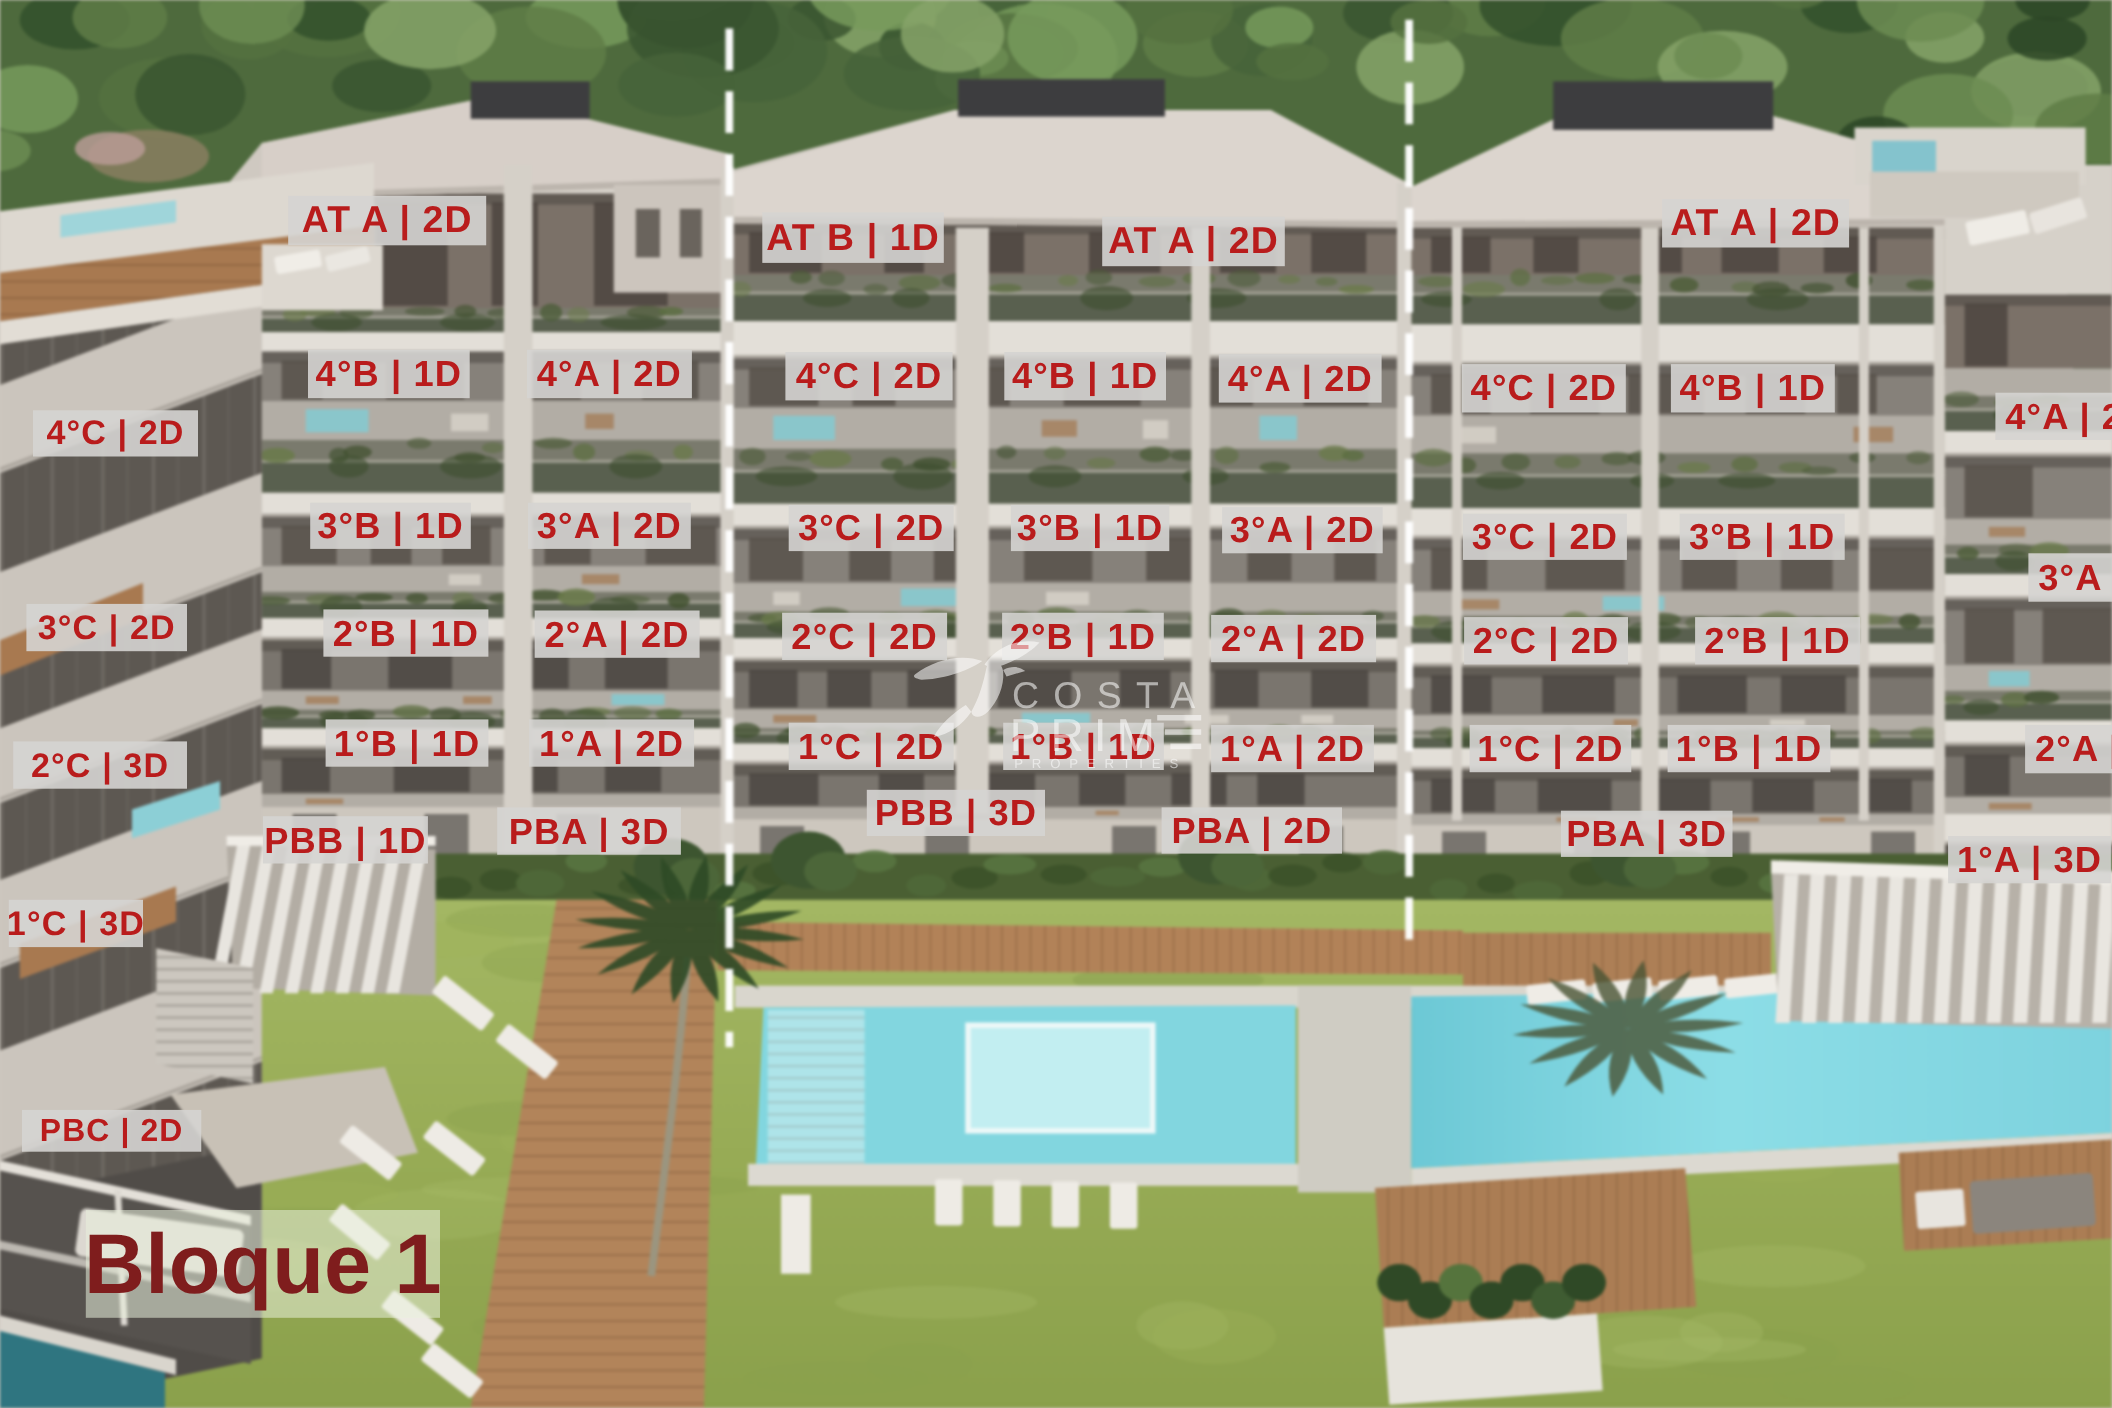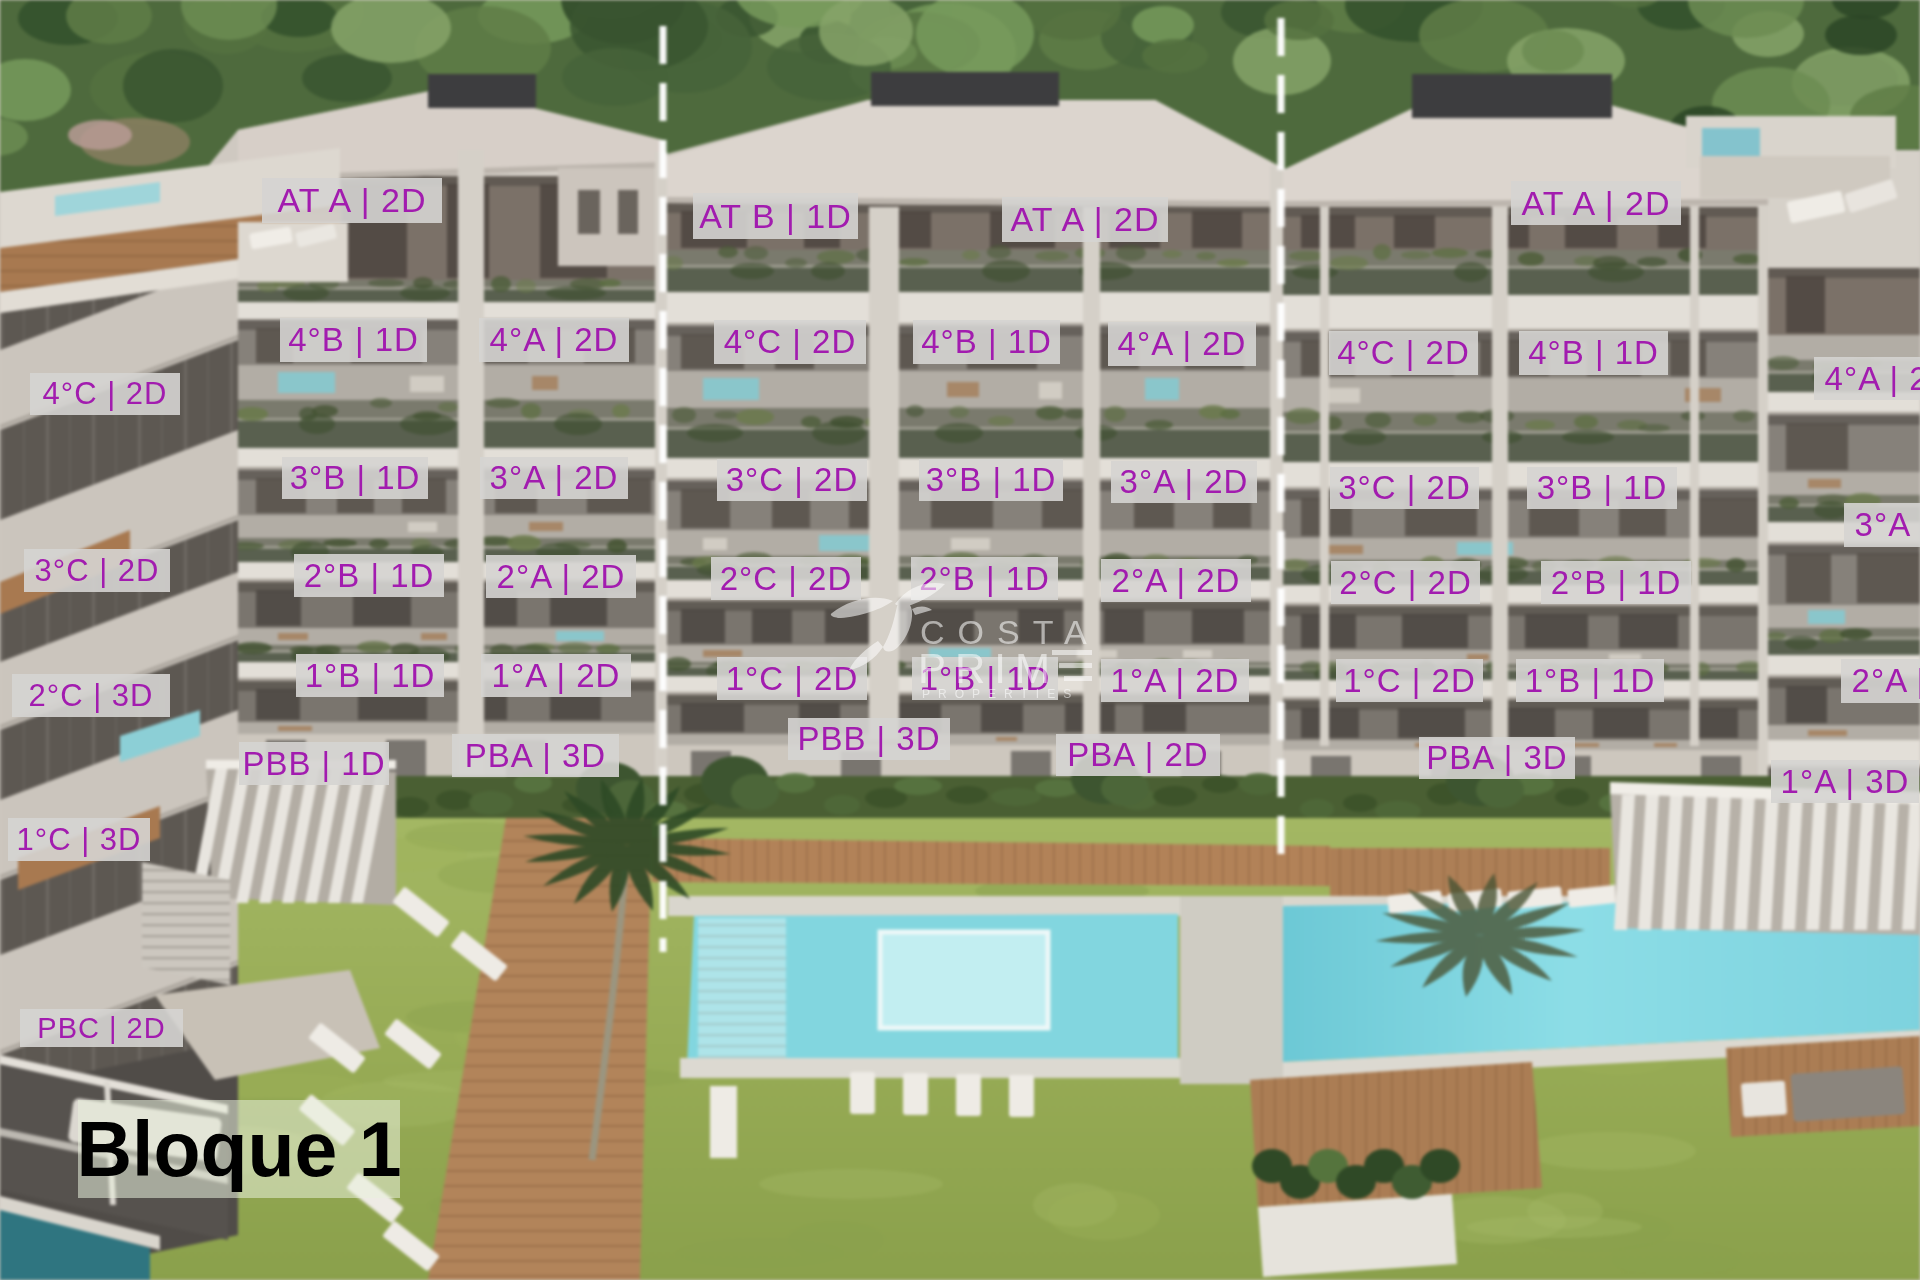--- a/index.html
+++ b/index.html
@@ -1,17 +1,17 @@
 <!DOCTYPE html>
 <html><head><meta charset="utf-8">
 <style>
 html,body{margin:0;padding:0}
 #stage{position:relative;width:1920px;height:1280px;overflow:hidden;font-family:"Liberation Sans",sans-serif;background:#cfc9c1}
-.lb{position:absolute;display:flex;align-items:center;justify-content:center;background:rgba(213,212,209,0.90);color:#a21caf;font-weight:normal;white-space:nowrap;letter-spacing:1px}
-.bq{position:absolute;display:flex;align-items:center;justify-content:center;background:rgba(233,240,221,0.55);color:#000000;font-weight:bold;white-space:nowrap}
+.lb{position:absolute;display:flex;align-items:center;justify-content:center;background:rgba(213,212,209,0.90);color:#b91c1c;font-weight:bold;white-space:nowrap;letter-spacing:1px}
+.bq{position:absolute;display:flex;align-items:center;justify-content:center;background:rgba(233,240,221,0.55);color:#7f1d1d;font-weight:bold;white-space:nowrap}
 </style></head>
 <body>
 <div id="stage">
 
 <svg width="1920" height="1280" viewBox="0 0 1920 1280" style="position:absolute;left:0;top:0;filter:blur(1.4px)">
 <defs>
 <pattern id="mull" width="46" height="20" patternUnits="userSpaceOnUse">
  <rect width="46" height="20" fill="none"></rect>
  <rect x="0" width="3" height="20" fill="rgba(232,227,220,0.12)"></rect>
  <rect x="23" width="1.5" height="20" fill="rgba(232,227,220,0.08)"></rect>
@@ -1047,21 +1047,21 @@
 <div class="lb" style="left:911px;top:557px;width:147px;height:43px;font-size:33px">2°B | 1D</div>
 
 <div class="lb" style="left:1101px;top:559px;width:150px;height:43px;font-size:33px">2°A | 2D</div>
 
 <div class="lb" style="left:1331px;top:561px;width:149px;height:43px;font-size:33px">2°C | 2D</div>
 
 <div class="lb" style="left:1541px;top:561px;width:150px;height:43px;font-size:33px">2°B | 1D</div>
 
 <div class="lb" style="left:1841px;top:659px;width:150px;height:44px;font-size:33px">2°A | 3D</div>
 
-<div class="lb" style="left:8px;top:818px;width:142px;height:43px;font-size:31px">1°C | 3D</div>
+<div class="lb" style="left:8px;top:818px;width:122px;height:43px;font-size:31px">1°C | 3D</div>
 
 <div class="lb" style="left:296px;top:654px;width:148px;height:43px;font-size:33px">1°B | 1D</div>
 
 <div class="lb" style="left:481px;top:654px;width:150px;height:43px;font-size:33px">1°A | 2D</div>
 
 <div class="lb" style="left:717px;top:657px;width:150px;height:43px;font-size:33px">1°C | 2D</div>
 
 <div class="lb" style="left:912px;top:657px;width:146px;height:43px;font-size:33px">1°B | 1D</div>
 
 <div class="lb" style="left:1101px;top:659px;width:148px;height:43px;font-size:33px">1°A | 2D</div>

